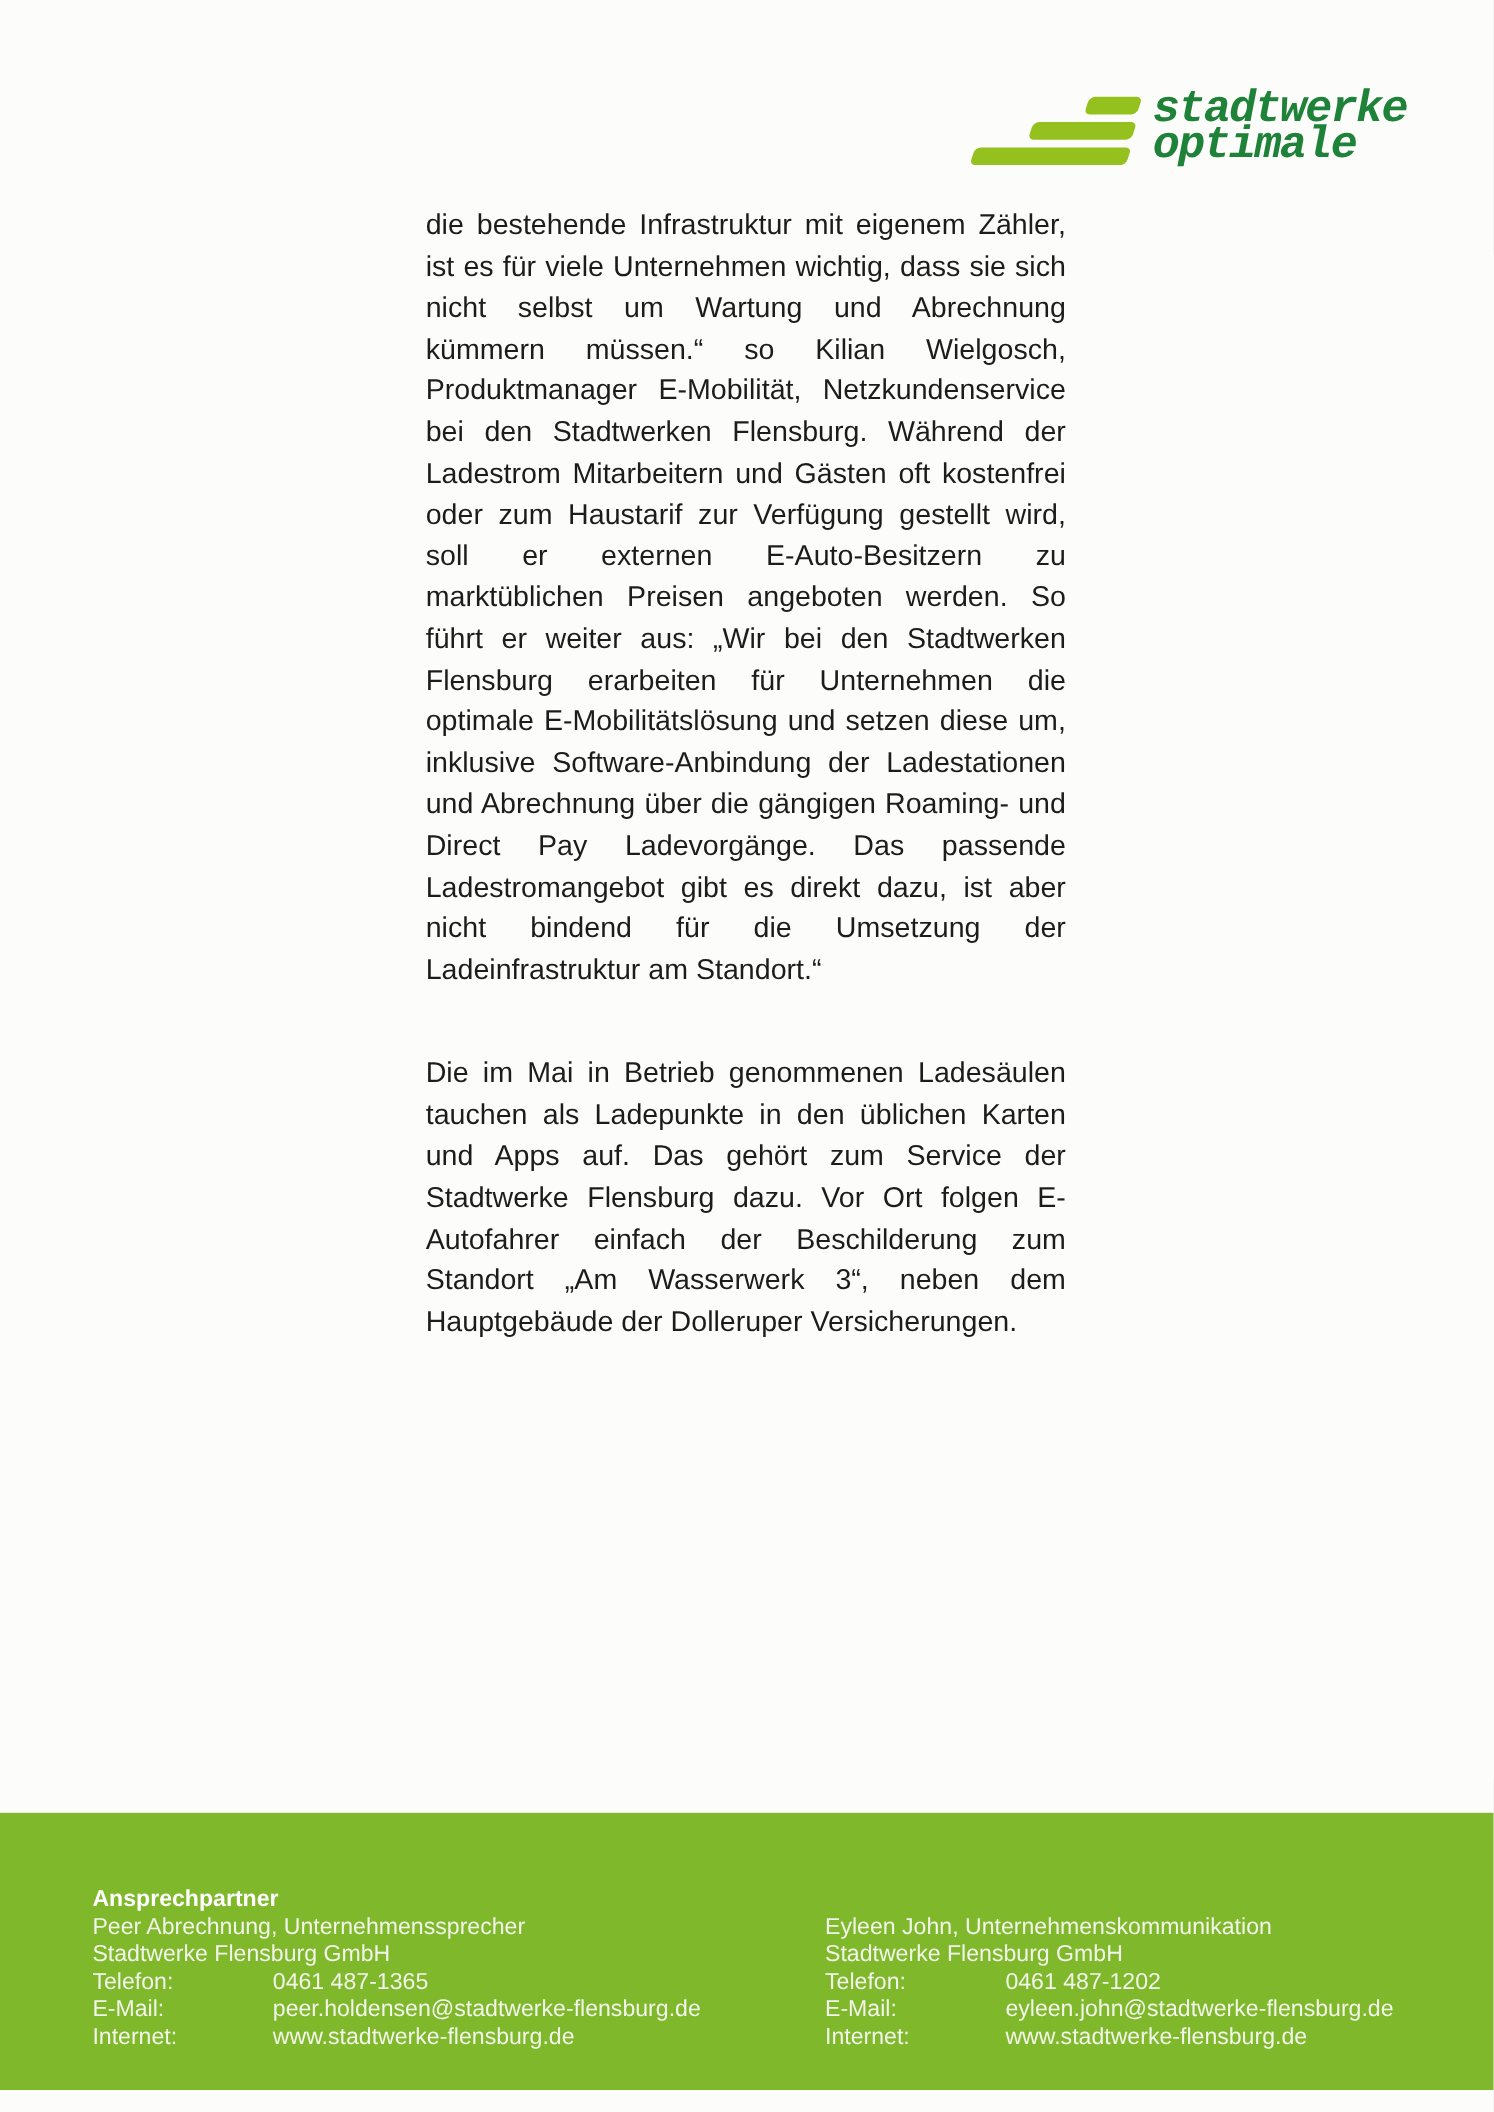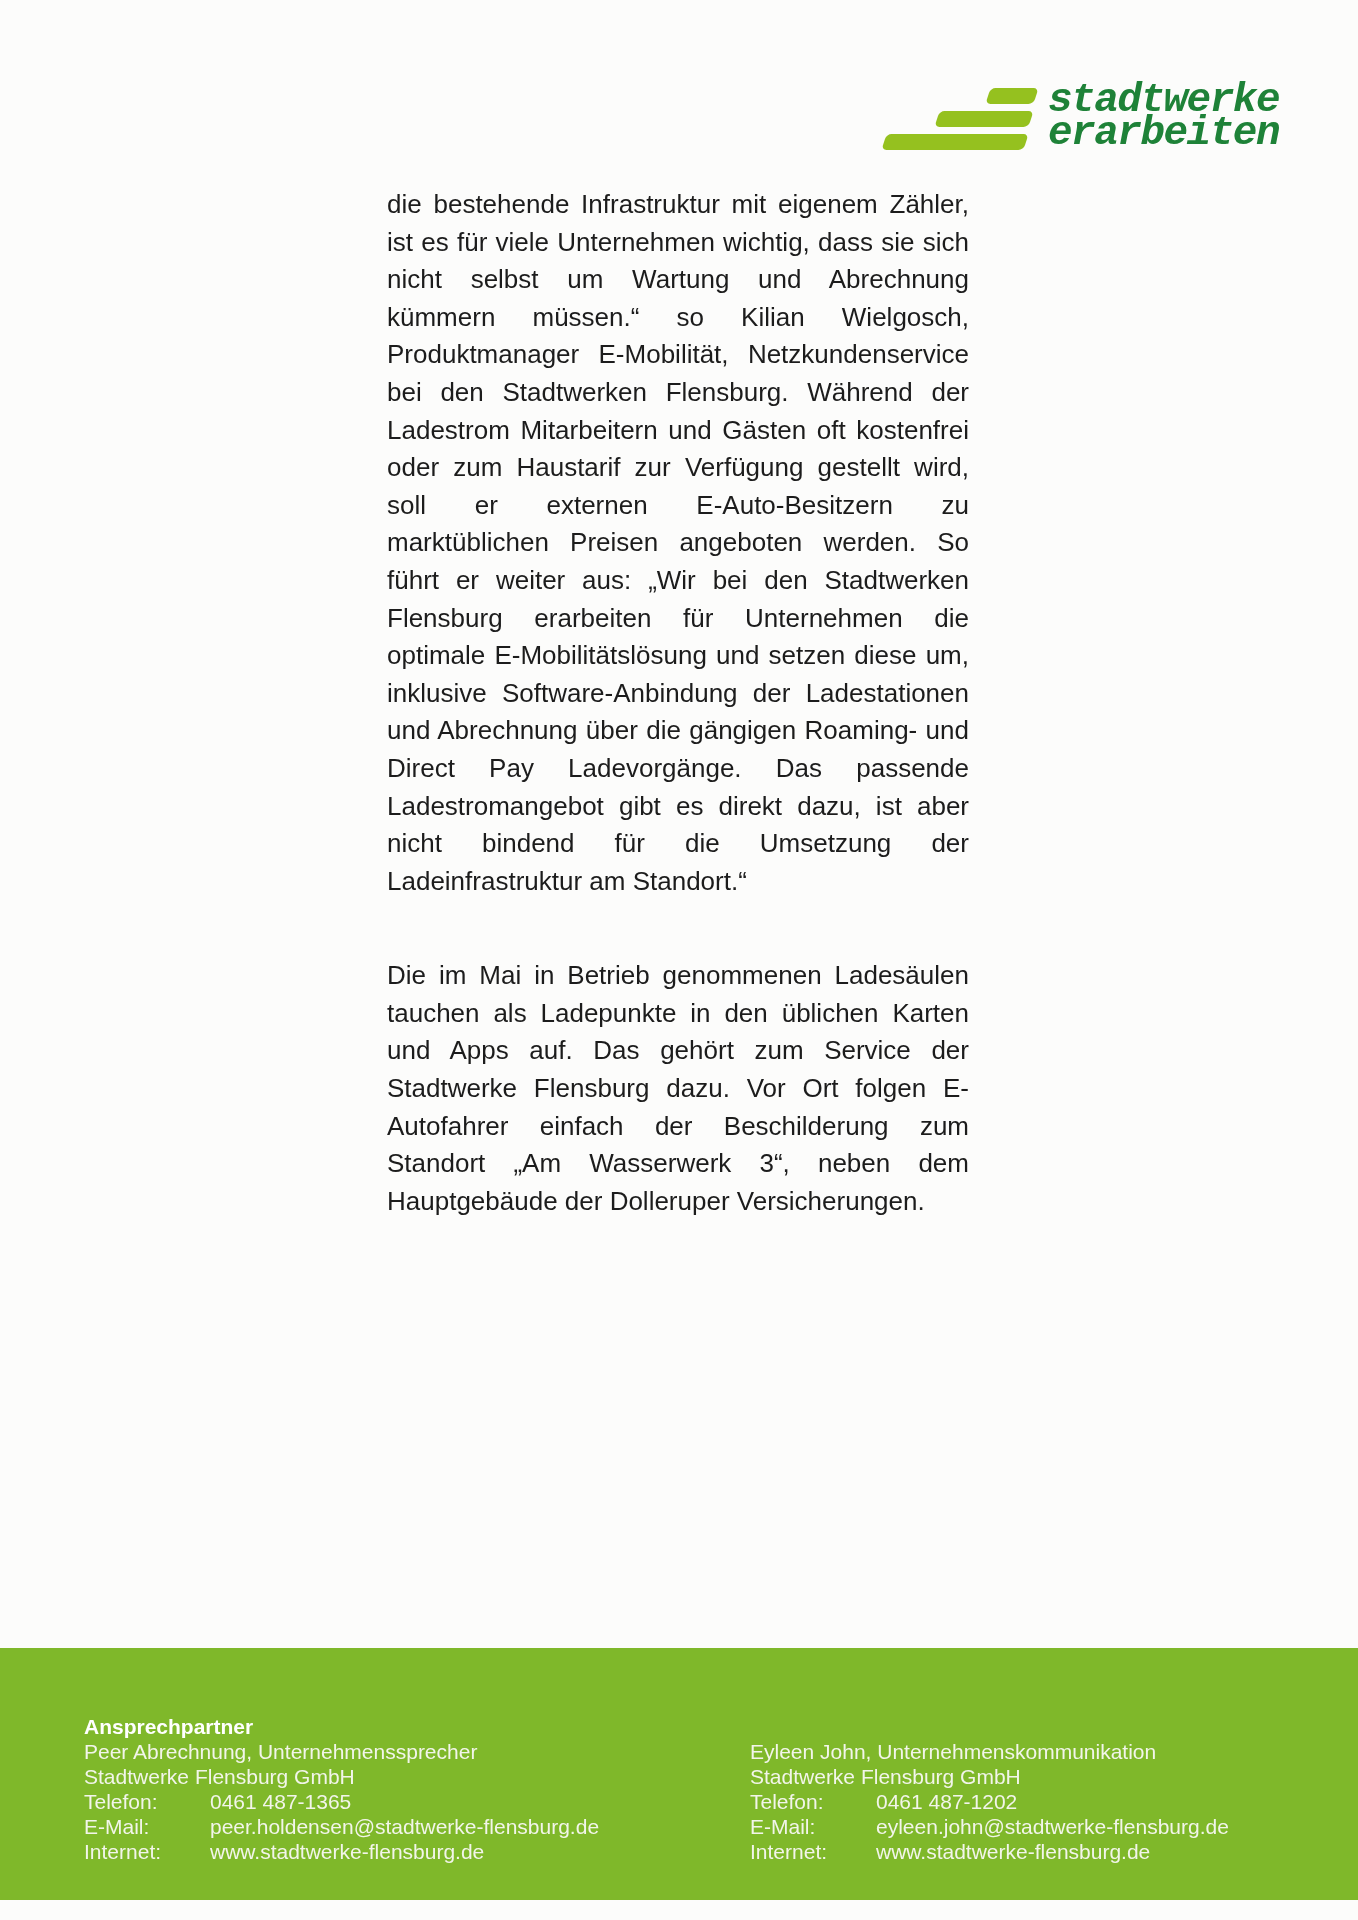--- a/index.html
+++ b/index.html
@@ -92,36 +92,36 @@
   }
   .contact-col-left  { width: 666px; }
   .contact-col-right { flex: 1; }
   .footer-heading {
     font-weight: bold;
     color: #ffffff;
   }
   .heading-spacer { height: 25px; }
   .contact-row { display: flex; gap: 40px; }
   .contact-row .label { width: 86px; flex: 0 0 86px; }
-  .contact-row .value { white-space: nowrap; }
+  .contact-row .value { white-space: nowrap; margin-left: 38px; }
 </style>
 </head>
 <body>
 
 <div class="page">
 
   <div class="logo">
     <div class="logo-stripes">
       <div class="logo-stripe s1"></div>
       <div class="logo-stripe s2"></div>
       <div class="logo-stripe s3"></div>
     </div>
     <div class="logo-text">
       <div>stadtwerke</div>
-      <div>erarbeiten</div>
+      <div>optimale</div>
     </div>
   </div>
 
   <div class="body-copy">
     <p>die bestehende Infrastruktur mit eigenem Zähler, ist es für viele Unternehmen wichtig, dass sie sich nicht selbst um Wartung und Abrechnung kümmern müssen.“ so Kilian Wielgosch, Produktmanager E-Mobilität, Netzkundenservice bei den Stadtwerken Flensburg. Während der Ladestrom Mitarbeitern und Gästen oft kostenfrei oder zum Haustarif zur Verfügung gestellt wird, soll er externen E-Auto-Besitzern zu marktüblichen Preisen angeboten werden. So führt er weiter aus: „Wir bei den Stadtwerken Flensburg erarbeiten für Unternehmen die optimale E-Mobilitätslösung und setzen diese um, inklusive Software-Anbindung der Ladestationen und Abrechnung über die gängigen Roaming- und Direct Pay Ladevorgänge. Das passende Ladestromangebot gibt es direkt dazu, ist aber nicht bindend für die Umsetzung der Ladeinfrastruktur am Standort.“</p>
     <p>Die im Mai in Betrieb genommenen Ladesäulen tauchen als Ladepunkte in den üblichen Karten und Apps auf. Das gehört zum Service der Stadtwerke Flensburg dazu. Vor Ort folgen E-Autofahrer einfach der Beschilderung zum Standort „Am Wasserwerk 3“, neben dem Hauptgebäude der Dolleruper Versicherungen.</p>
   </div>
 
   <div class="footer">
     <div class="footer-inner">

